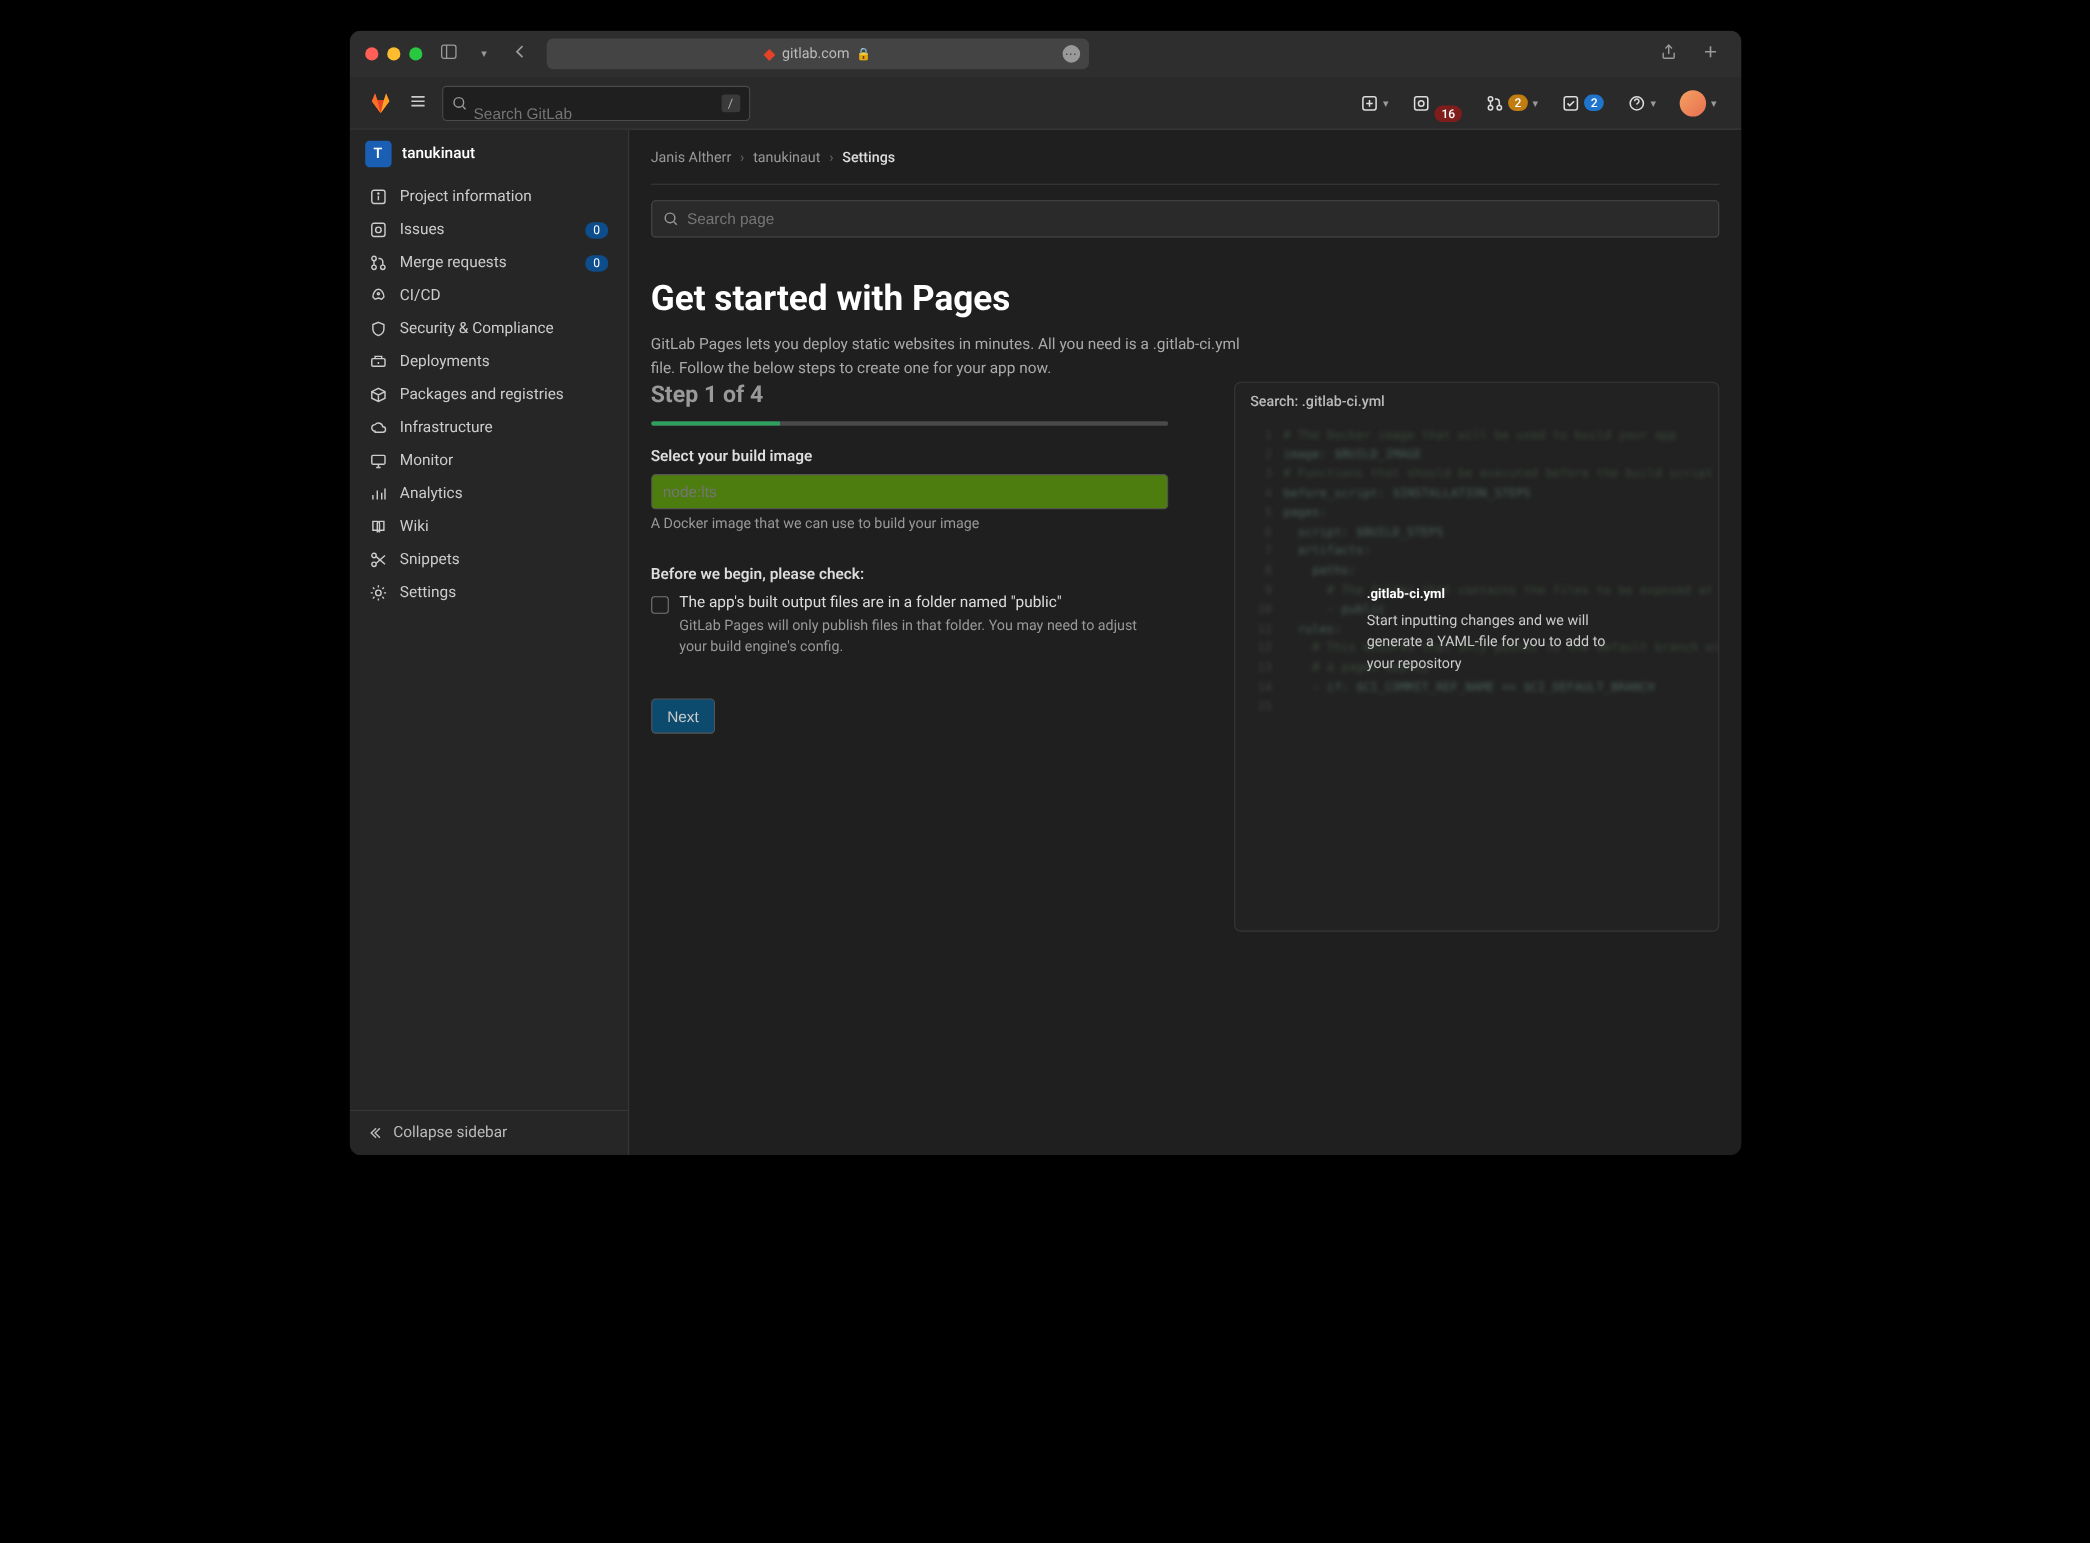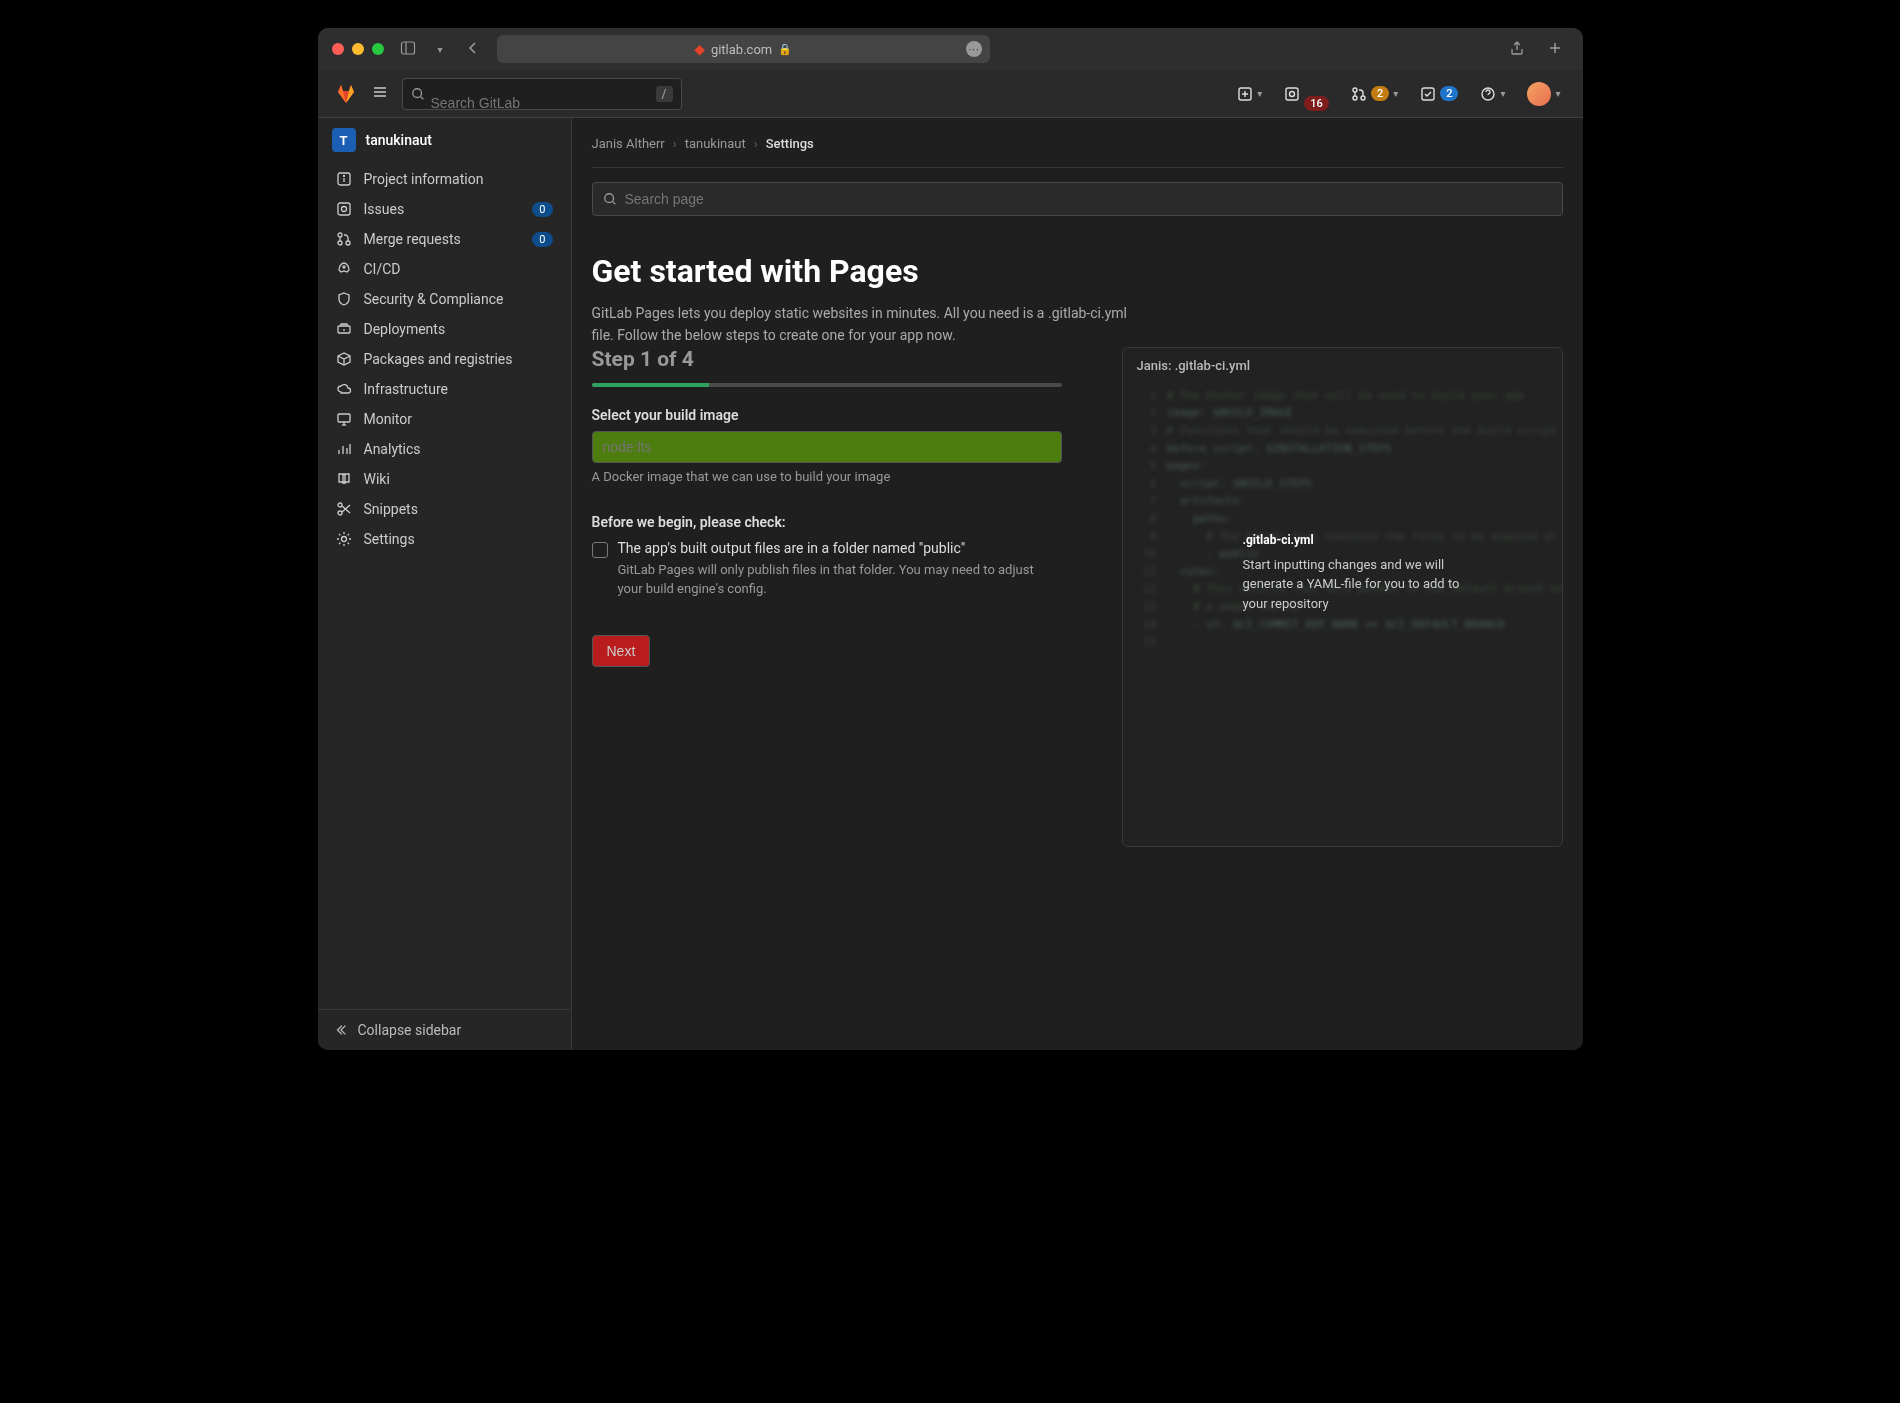--- a/index.html
+++ b/index.html
@@ -232,21 +232,21 @@
 .check-row { display:flex; gap:10px; margin-top:10px; }
 .checkbox {
   width:16px; height:16px; border:1px solid #777; border-radius:3px;
   flex-shrink:0; margin-top:2px; cursor:pointer;
 }
 .check-text { font-size:14px; color:#ddd; }
 .check-help { font-size:13px; color:#999; margin-top:4px; line-height:1.5; }
 .next-btn {
   margin-top: 36px;
   padding: 7px 14px;
-  background: #b91c1c;
+  background: #0c4a6e;
   border: 1px solid #555;
   border-radius: 4px;
   color: #ccc;
   font-size: 14px;
   cursor: pointer;
 }
 
 .yaml-panel {
   flex: 1;
   background: #222;
@@ -549,21 +549,21 @@
                 <div class="check-text">The app's built output files are in a folder named "public"</div>
                 <div class="check-help">GitLab Pages will only publish files in that folder. You may need to adjust your build engine's config.</div>
               </div>
             </div>
           </div>
 
           <button class="next-btn">Next</button>
         </div>
 
         <div class="yaml-panel">
-          <div class="yaml-header">Janis: .gitlab-ci.yml</div>
+          <div class="yaml-header">Search: .gitlab-ci.yml</div>
           <div class="yaml-code" id="yaml-code"><div><span class="ln">1</span><span class="cm"># The Docker image that will be used to build your app</span></div><div><span class="ln">2</span><span class="">image: $BUILD_IMAGE</span></div><div><span class="ln">3</span><span class="cm"># Functions that should be executed before the build script is run</span></div><div><span class="ln">4</span><span class="">before_script: $INSTALLATION_STEPS</span></div><div><span class="ln">5</span><span class="">pages:</span></div><div><span class="ln">6</span><span class="">  script: $BUILD_STEPS</span></div><div><span class="ln">7</span><span class="">  artifacts:</span></div><div><span class="ln">8</span><span class="">    paths:</span></div><div><span class="ln">9</span><span class="cm">      # The folder that contains the files to be exposed at the Page URL</span></div><div><span class="ln">10</span><span class="">      - public</span></div><div><span class="ln">11</span><span class="">  rules:</span></div><div><span class="ln">12</span><span class="cm">    # This ensures that only pushes to the default branch will trigger</span></div><div><span class="ln">13</span><span class="cm">    # a pages deploy</span></div><div><span class="ln">14</span><span class="">    - if: $CI_COMMIT_REF_NAME == $CI_DEFAULT_BRANCH</span></div><div><span class="ln">15</span><span class=""></span></div></div>
           <div class="yaml-overlay">
             <div class="yaml-overlay-title">.gitlab-ci.yml</div>
             <div class="yaml-overlay-text">Start inputting changes and we will generate a YAML-file for you to add to your repository</div>
           </div>
         </div>
       </div>
     </div>
 
   </div>

